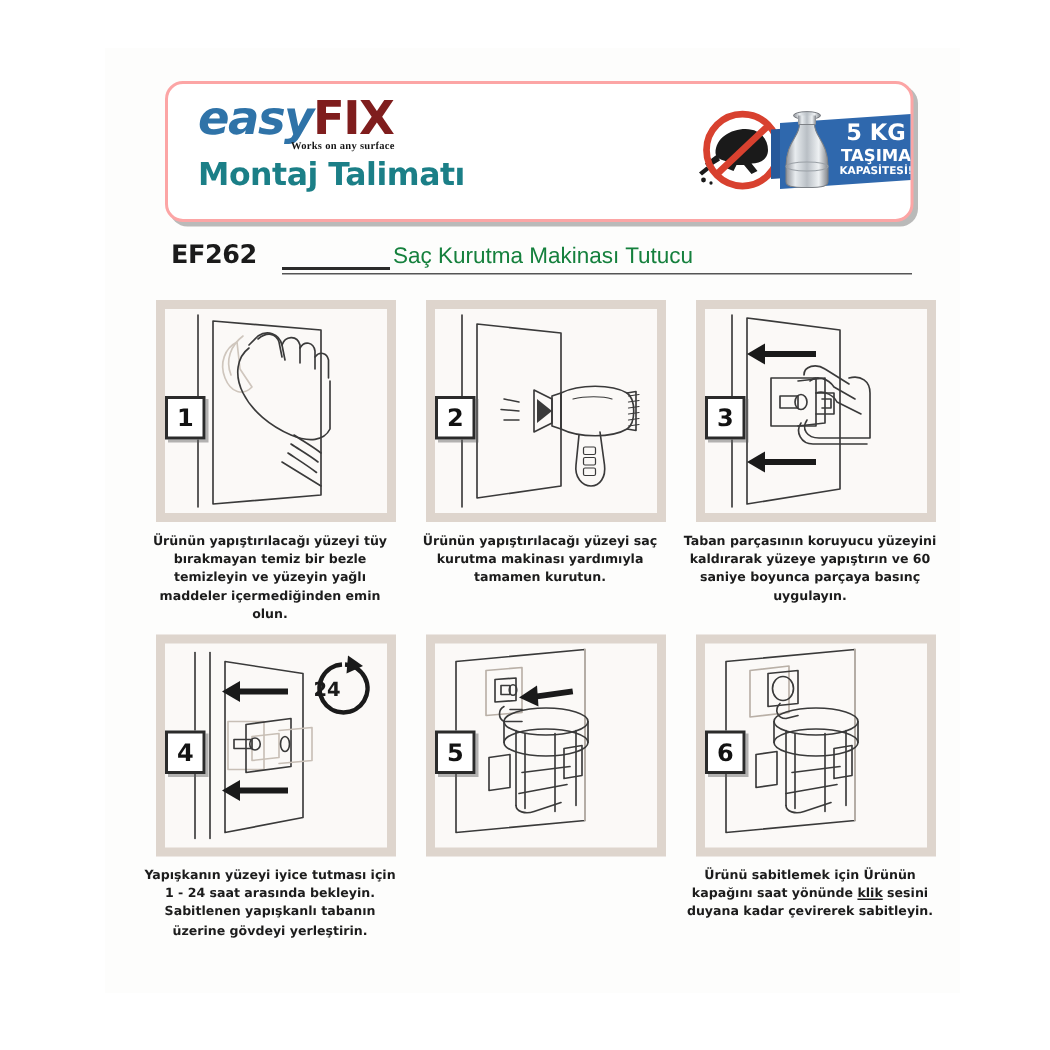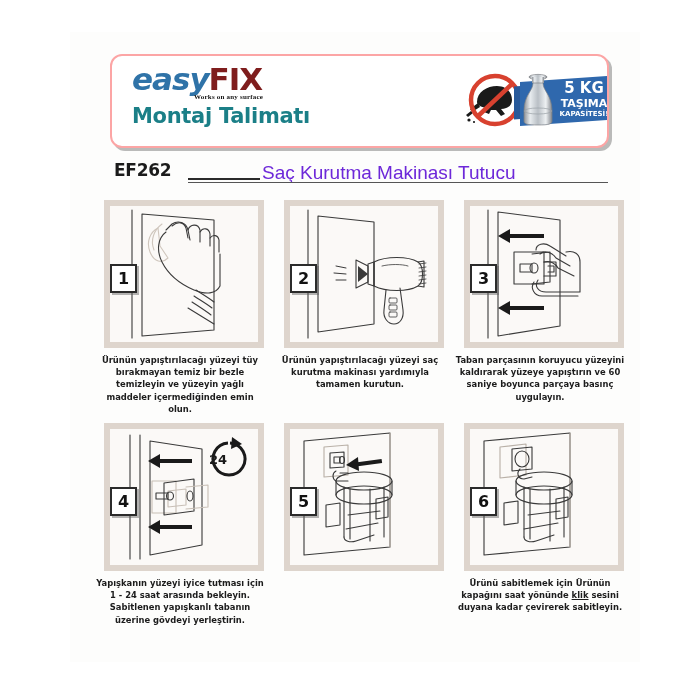--- a/index.html
+++ b/index.html
@@ -76,21 +76,21 @@
   #model-row{ position:absolute; left:40px; top:128px; width:500px; height:26px; }
   #model-code{
     position:absolute; left:4px; top:0;
     font-family:"DejaVu Sans", sans-serif;
     font-weight:bold; font-size:17px; color:#1b1b1b; letter-spacing:-.3px;
   }
   #model-rule{ position:absolute; left:78px; top:18px; width:72px; height:2px; background:#2b2b2b; }
   #model-name{
     position:absolute; left:152px; top:2px;
     font-family:"Liberation Sans", sans-serif;
-    font-size:19px; color:#6d28d9;
+    font-size:15px; color:#15803d;
   }
   #model-underline{ position:absolute; left:78px; top:22px; width:420px; height:1px; background:#555; }
 
   
   #steps{
     position:absolute; left:24px; top:168px;
     width:530px;
     display:grid;
     grid-template-columns:repeat(3,1fr);
     grid-template-rows:repeat(2,auto);

